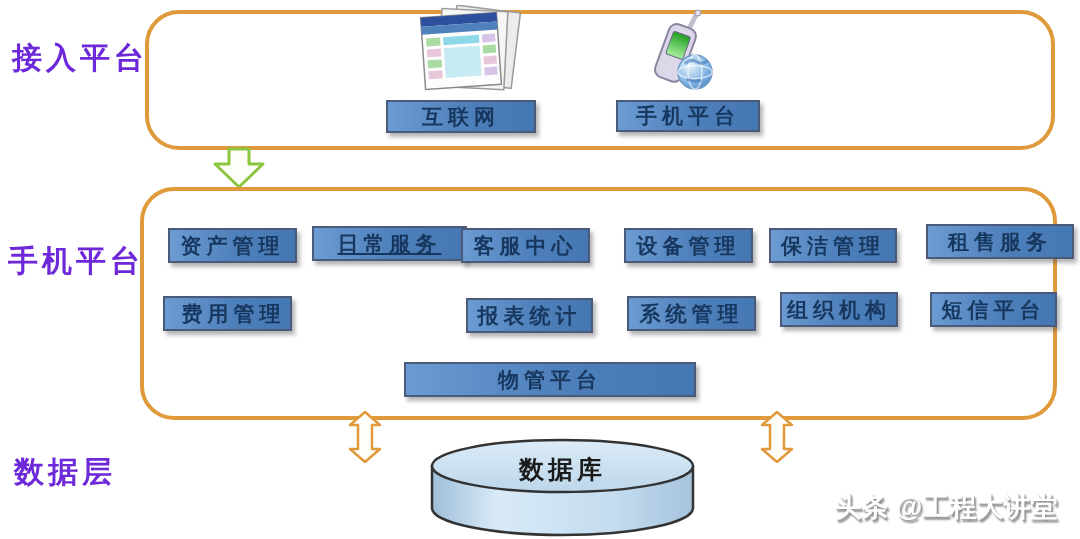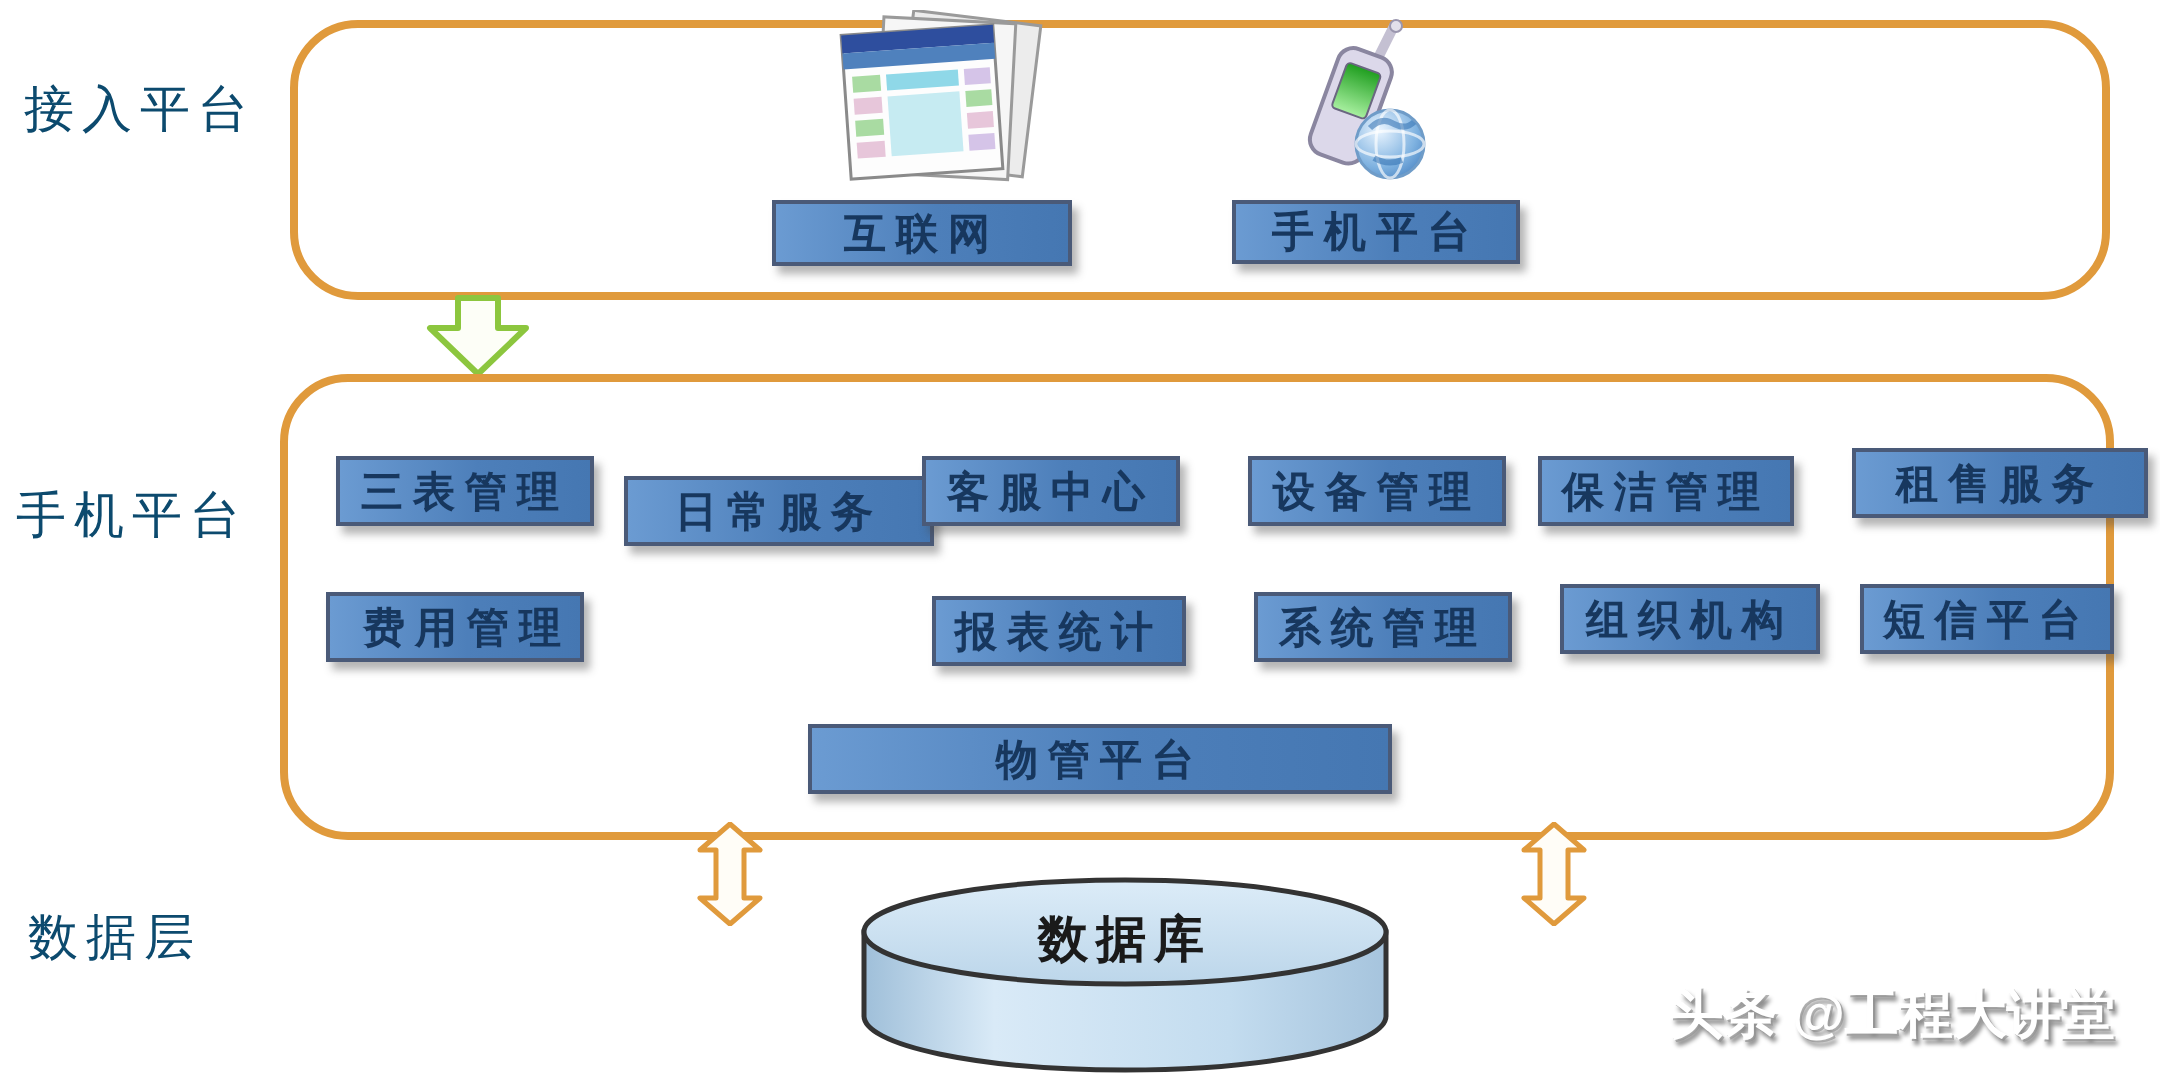--- a/index.html
+++ b/index.html
@@ -1,22 +1,22 @@
 <!DOCTYPE html>
 <html><head>
 <meta charset="utf-8">
 <style>
   html,body { margin:0; padding:0; background:#ffffff; }
   .canvas {
     position:relative; width:1080px; height:539px; background:#ffffff;
     font-family:"Liberation Serif", serif; overflow:hidden;
   }
   .layer-label {
-    position:absolute; font-weight:normal; color:#0c4a6e;
-    font-size:25px; letter-spacing:4px; white-space:nowrap;
+    position:absolute; font-weight:bold; color:#6d28d9;
+    font-size:30px; letter-spacing:4px; white-space:nowrap;
   }
   .frame {
     position:absolute; border:4px solid #E09A3C; border-radius:34px;
     background:#ffffff; box-sizing:border-box;
   }
   .svc, .plat-label {
     position:absolute; height:35px; box-sizing:border-box;
     background:linear-gradient(90deg,#6b9bd2 0%, #4d7fba 55%, #4577b2 100%);
     border:2px solid #4a5a78;
     box-shadow:3px 4px 4px rgba(70,70,70,.40);
@@ -97,31 +97,31 @@
 
   <div class="svc" style="left:386px; top:100px; width:150px; height:33px;">互联网</div>
   <div class="svc" style="left:616px; top:100px; width:144px; height:32px;">手机平台</div>
 
   <svg class="icon-abs" style="left:212px; top:147px;" width="54" height="42" viewBox="0 0 54 42">
     <path d="M17,2 L37,2 L37,17 L51,17 L27,40 L3,17 L17,17 Z" fill="#fdfef7" stroke="#8CC63E" stroke-width="3" stroke-linejoin="round"></path>
   </svg>
 
   <div class="frame" style="left:140px; top:187px; width:917px; height:233px;"></div>
 
-  <div class="svc" style="left:168px; top:228px; width:129px;">三表管理</div>
-  <div class="svc" style="left:312px; top:238px; width:155px;">日常服务</div>
+  <div class="svc" style="left:168px; top:228px; width:129px;">资产管理</div>
+  <div class="svc" style="left:312px; top:226px; width:155px;text-decoration:underline;">日常服务</div>
   <div class="svc" style="left:461px; top:228px; width:129px;">客服中心</div>
   <div class="svc" style="left:624px; top:228px; width:129px;">设备管理</div>
   <div class="svc" style="left:769px; top:228px; width:128px;">保洁管理</div>
   <div class="svc" style="left:926px; top:224px; width:148px;">租售服务</div>
 
   <div class="svc" style="left:163px; top:296px; width:129px;padding-left:12px;">费用管理</div>
   <div class="svc" style="left:466px; top:298px; width:127px;">报表统计</div>
   <div class="svc" style="left:627px; top:296px; width:129px;">系统管理</div>
-  <div class="svc" style="left:780px; top:292px; width:130px;">组织机构</div>
+  <div class="svc" style="left:780px; top:292px; width:118px;">组织机构</div>
   <div class="svc" style="left:930px; top:292px; width:127px;">短信平台</div>
 
   <div class="plat-label" style="left:404px; top:362px; width:292px;">物管平台</div>
 
   <svg class="icon-abs" style="left:348px; top:411px;" width="34" height="52" viewBox="0 0 34 52">
     <path d="M17,1 L32,14 L24,14 L24,38 L32,38 L17,51 L2,38 L10,38 L10,14 L2,14 Z" fill="#fffdf7" stroke="#E09A3C" stroke-width="2.5" stroke-linejoin="round"></path>
   </svg>
   <svg class="icon-abs" style="left:760px; top:411px;" width="34" height="52" viewBox="0 0 34 52">
     <path d="M17,1 L32,14 L24,14 L24,38 L32,38 L17,51 L2,38 L10,38 L10,14 L2,14 Z" fill="#fffdf7" stroke="#E09A3C" stroke-width="2.5" stroke-linejoin="round"></path>
   </svg>

